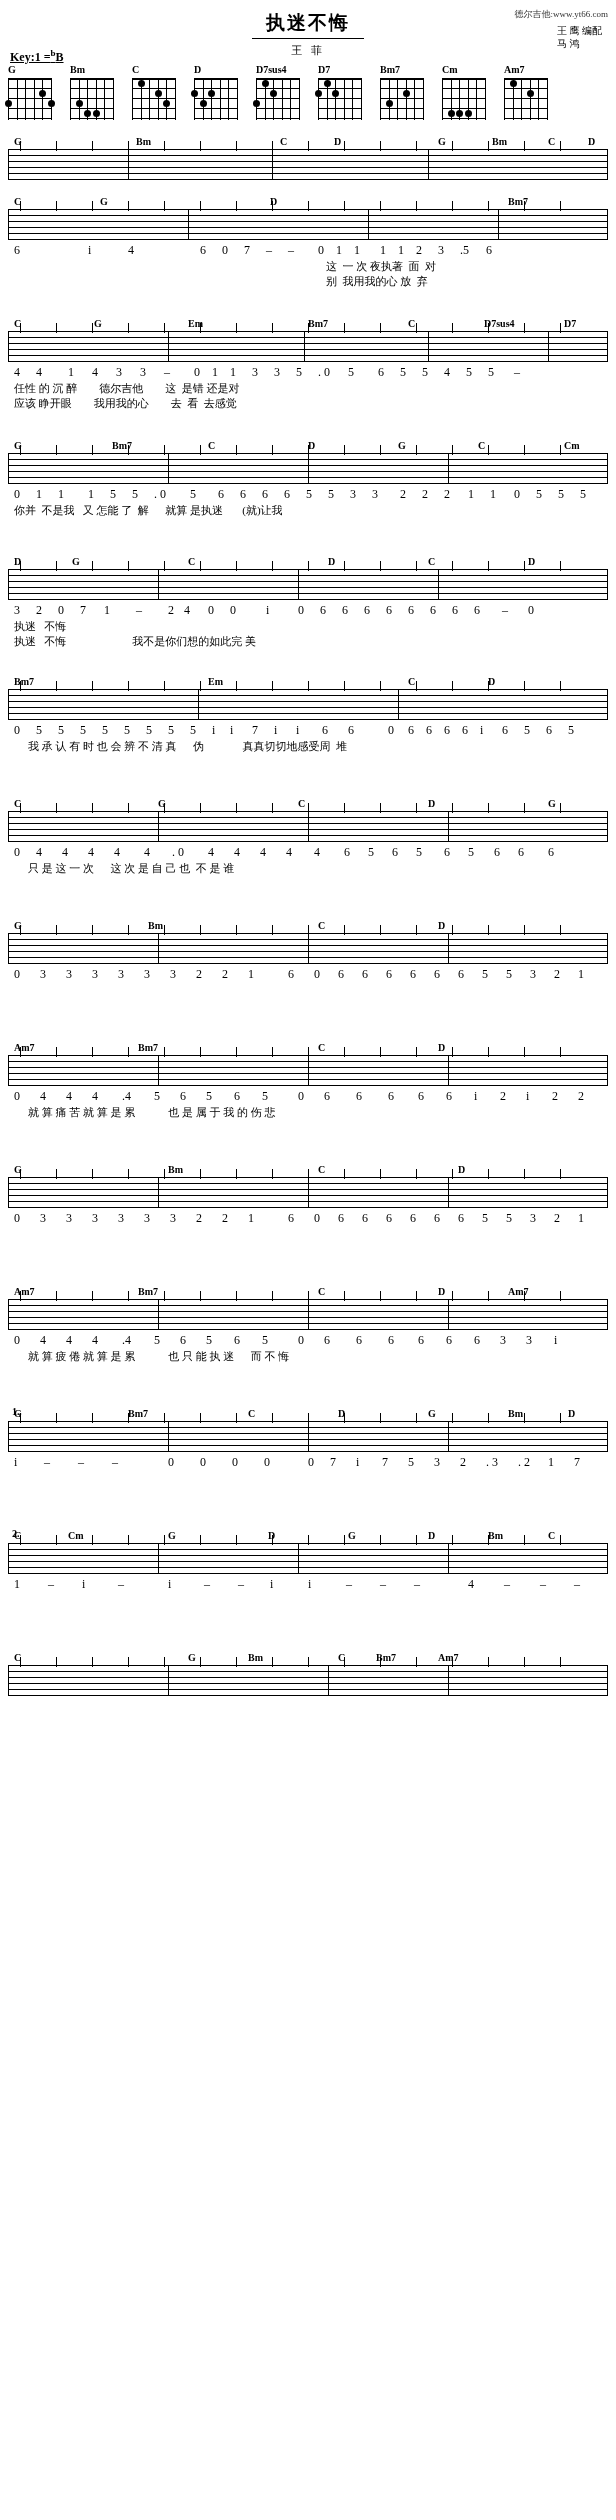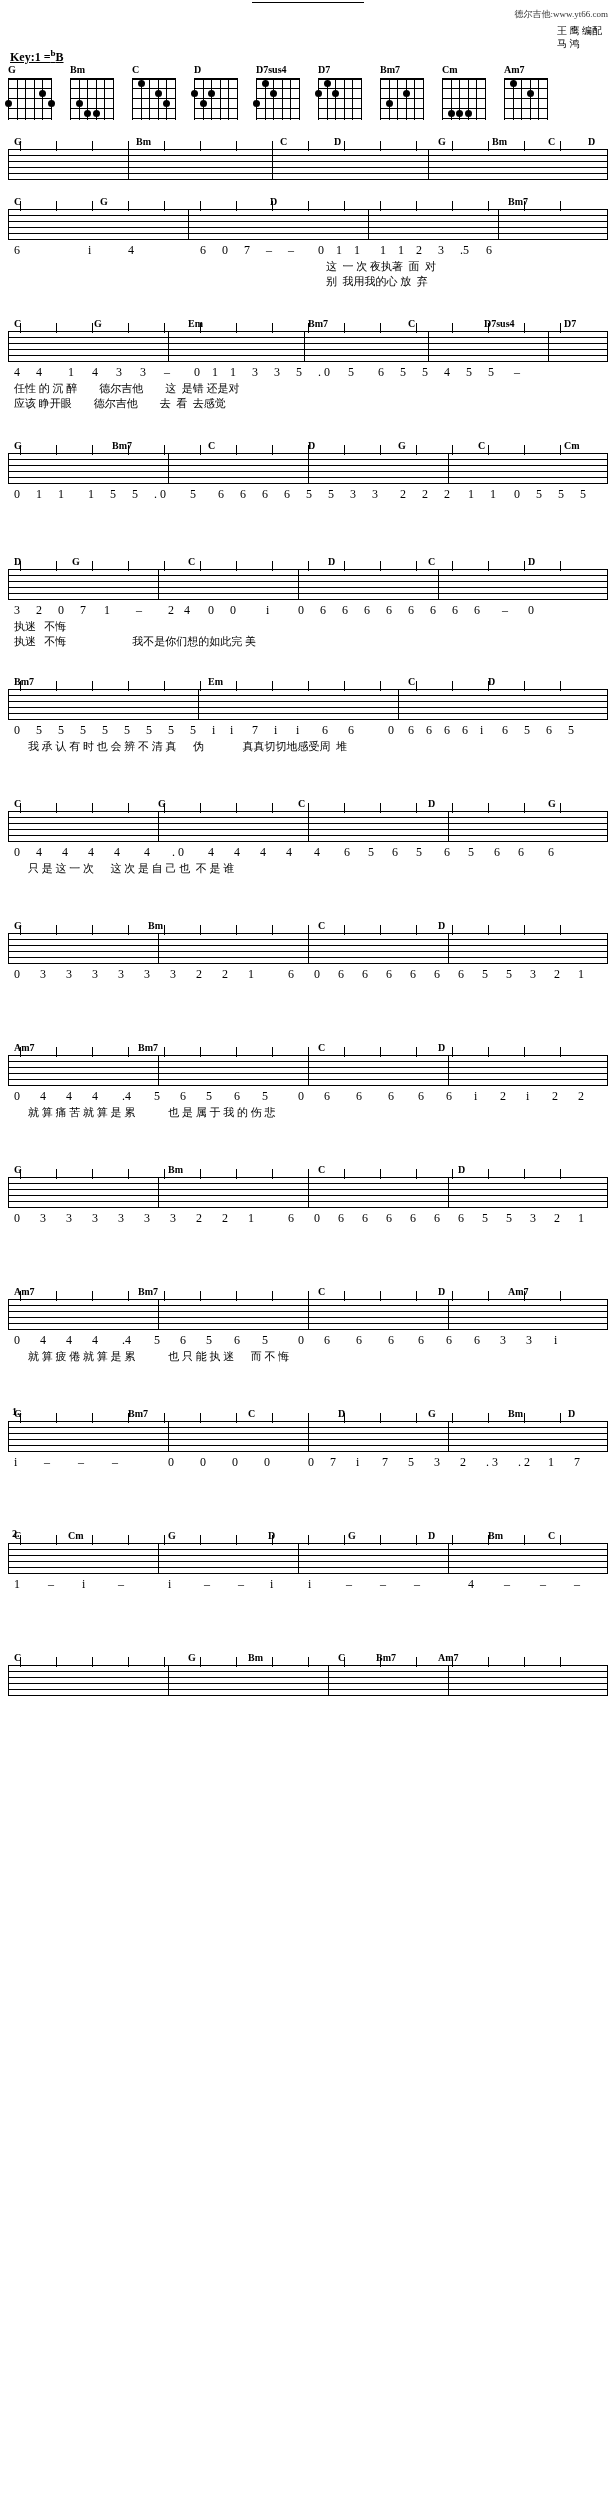--- a/index.html
+++ b/index.html
@@ -54,21 +54,25 @@
   .lyr{position:relative;height:15px;font-size:11px;}
   .ly{position:absolute;white-space:pre;}
 </style>
 </head>
 <body>
 
 <div class="page">
 
   <div class="site">德尔吉他:www.yt66.com</div>
 
+  <div class="title">
+    <span>执迷不悔</span>
+  </div>
   <div class="title-underline"></div>
+  <div class="composer">王  菲</div>
 
   <div class="credits">
     <div>王  鹰 编配</div>
     <div>马  鸿</div>
   </div>
 
   <div class="keyline">
     <span>Key:1 =</span><sup>b</sup><span>B</span>
   </div>
 
@@ -410,21 +414,21 @@
           <span class="num" style="left: 414px;">5</span>
           <span class="num" style="left: 436px;">4</span>
           <span class="num" style="left: 458px;">5</span>
           <span class="num" style="left: 480px;">5</span>
           <span class="num" style="left: 506px;">–</span>
         </div>
         <div class="lyr">
           <span class="ly" style="left: 6px;">任性 的 沉 醉        德尔吉他        这  是错 还是对</span>
         </div>
         <div class="lyr">
-          <span class="ly" style="left: 6px;">应该 睁开眼        德尔吉他        去  看  去感觉</span>
+          <span class="ly" style="left: 6px;">应该 睁开眼        我用我的心        去  看  去感觉</span>
         </div>
       </div>
       <div class="sys" style="top: 440px;">
         <div style="position: relative; height: 13px;">
           <span class="chordlab" style="left: 6px;">G</span>
           <span class="chordlab" style="left: 104px;">Bm7</span>
           <span class="chordlab" style="left: 200px;">C</span>
           <span class="chordlab" style="left: 300px;">D</span>
           <span class="chordlab" style="left: 390px;">G</span>
           <span class="chordlab" style="left: 470px;">C</span>
@@ -478,20 +482,23 @@
           <span class="num" style="left: 364px;">3</span>
           <span class="num" style="left: 392px;">2</span>
           <span class="num" style="left: 414px;">2</span>
           <span class="num" style="left: 436px;">2</span>
           <span class="num" style="left: 460px;">1</span>
           <span class="num" style="left: 482px;">1</span>
           <span class="num" style="left: 506px;">0</span>
           <span class="num" style="left: 528px;">5</span>
           <span class="num" style="left: 550px;">5</span>
           <span class="num" style="left: 572px;">5</span>
+        </div>
+        <div class="lyr">
+          <span class="ly" style="left: 6px;">你并  不是我   又 怎能 了  解      就算 是执迷       (就)让我</span>
         </div>
       </div>
       <div class="sys" style="top: 556px;">
         <div style="position: relative; height: 13px;">
           <span class="chordlab" style="left: 6px;">D</span>
           <span class="chordlab" style="left: 64px;">G</span>
           <span class="chordlab" style="left: 180px;">C</span>
           <span class="chordlab" style="left: 320px;">D</span>
           <span class="chordlab" style="left: 420px;">C</span>
           <span class="chordlab" style="left: 520px;">D</span>

